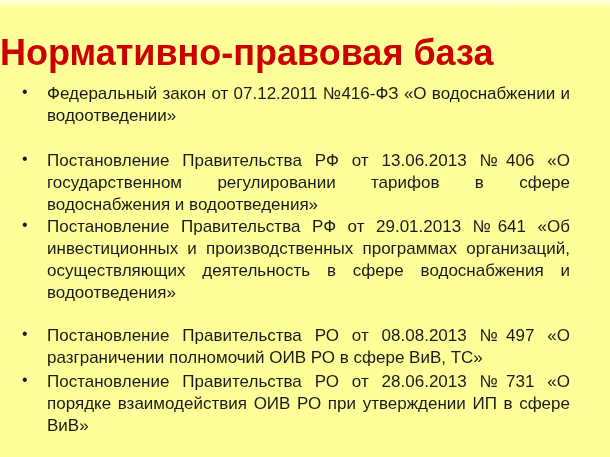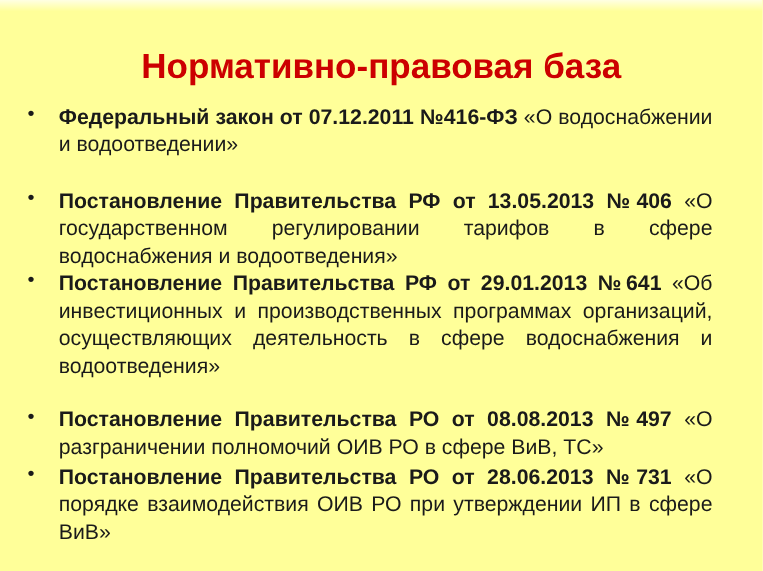--- a/index.html
+++ b/index.html
@@ -9,22 +9,21 @@
     height: 457px;
     box-sizing: border-box;
     overflow: hidden;
     background-color: #ffff99;
     background-image: linear-gradient(to bottom, #ffffe3 0px, #ffff99 9px);
     font-family: "Liberation Sans", sans-serif;
   }
   .title {
     margin: 0;
     padding-top: 37px;
-    text-align: center;
-    font-size: 28px;
+    font-size: 36px;
     line-height: 32px;
     font-weight: 700;
     color: #cc0000;
     letter-spacing: 0;
   }
   .bullets {
     margin: 14px 0 0 0;
     padding: 0 40px 0 47px;
     list-style: none;
   }
@@ -39,33 +38,33 @@
   .bullets li:nth-child(2) { margin-bottom: 0; }
   .bullets li:nth-child(3) { margin-bottom: 21px; }
   .bullets li:nth-child(4) { margin-bottom: 2px; }
   .marker {
     position: absolute;
     left: -25px;
     top: -2px;
     font-size: 16px;
     color: #1a1a1a;
   }
-  .bold-seg { font-weight: 700; }
+  .bold-seg { font-weight: 400; }
 </style>
 </head>
 <body>
 
 <div class="slide">
   <h1 class="title">Нормативно-правовая база</h1>
   <ul class="bullets">
     <li>
       <span class="marker">•</span><span class="bold-seg">Федеральный закон от 07.12.2011 №416-ФЗ</span><span> «О водоснабжении и водоотведении»</span>
     </li>
     <li>
-      <span class="marker">•</span><span class="bold-seg">Постановление Правительства РФ от 13.05.2013 №406</span><span> «О государственном регулировании тарифов в сфере водоснабжения и водоотведения»</span>
+      <span class="marker">•</span><span class="bold-seg">Постановление Правительства РФ от 13.06.2013 №406</span><span> «О государственном регулировании тарифов в сфере водоснабжения и водоотведения»</span>
     </li>
     <li>
       <span class="marker">•</span><span class="bold-seg">Постановление Правительства РФ от 29.01.2013 №641</span><span> «Об инвестиционных и производственных программах организаций, осуществляющих деятельность в сфере водоснабжения и водоотведения»</span>
     </li>
     <li>
       <span class="marker">•</span><span class="bold-seg">Постановление Правительства РО от 08.08.2013 №497</span><span> «О разграничении полномочий ОИВ РО в сфере ВиВ, ТС»</span>
     </li>
     <li>
       <span class="marker">•</span><span class="bold-seg">Постановление Правительства РО от 28.06.2013 №731</span><span> «О порядке взаимодействия ОИВ РО при утверждении ИП в сфере ВиВ»</span>
     </li>

